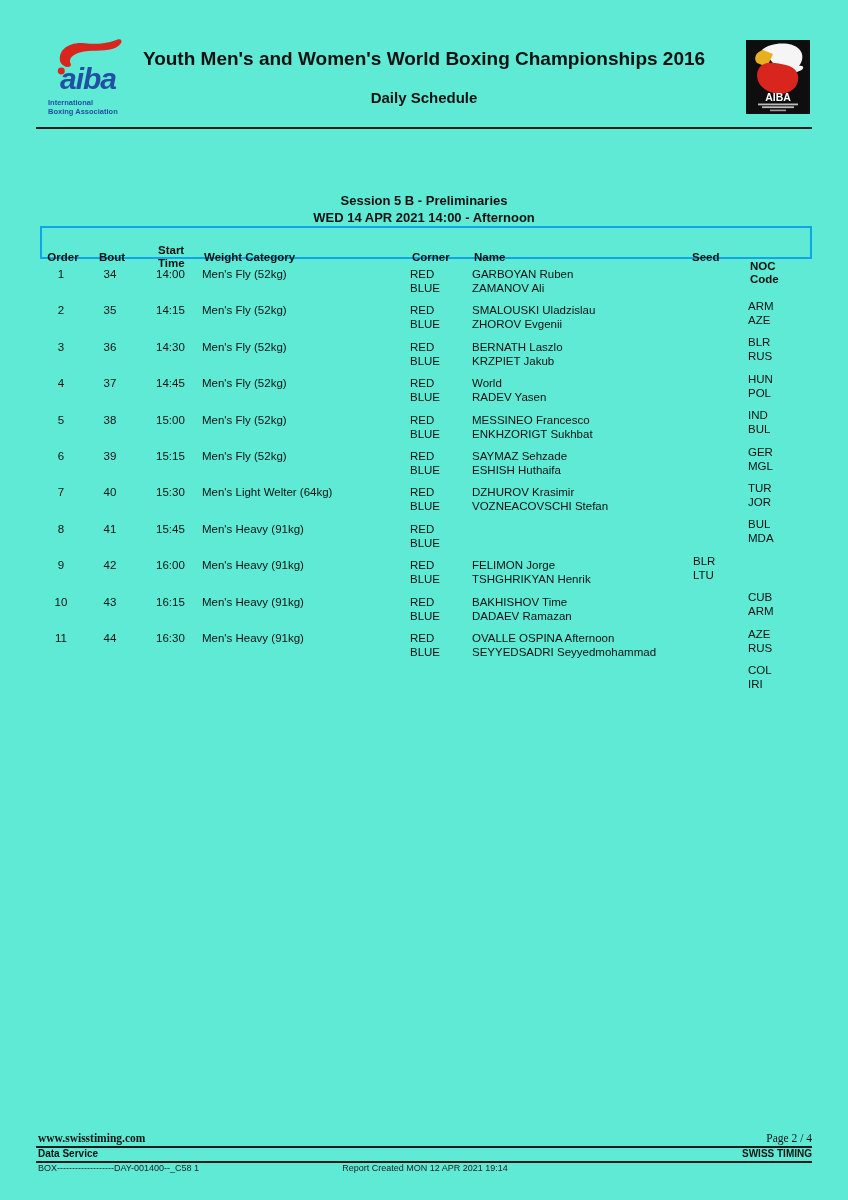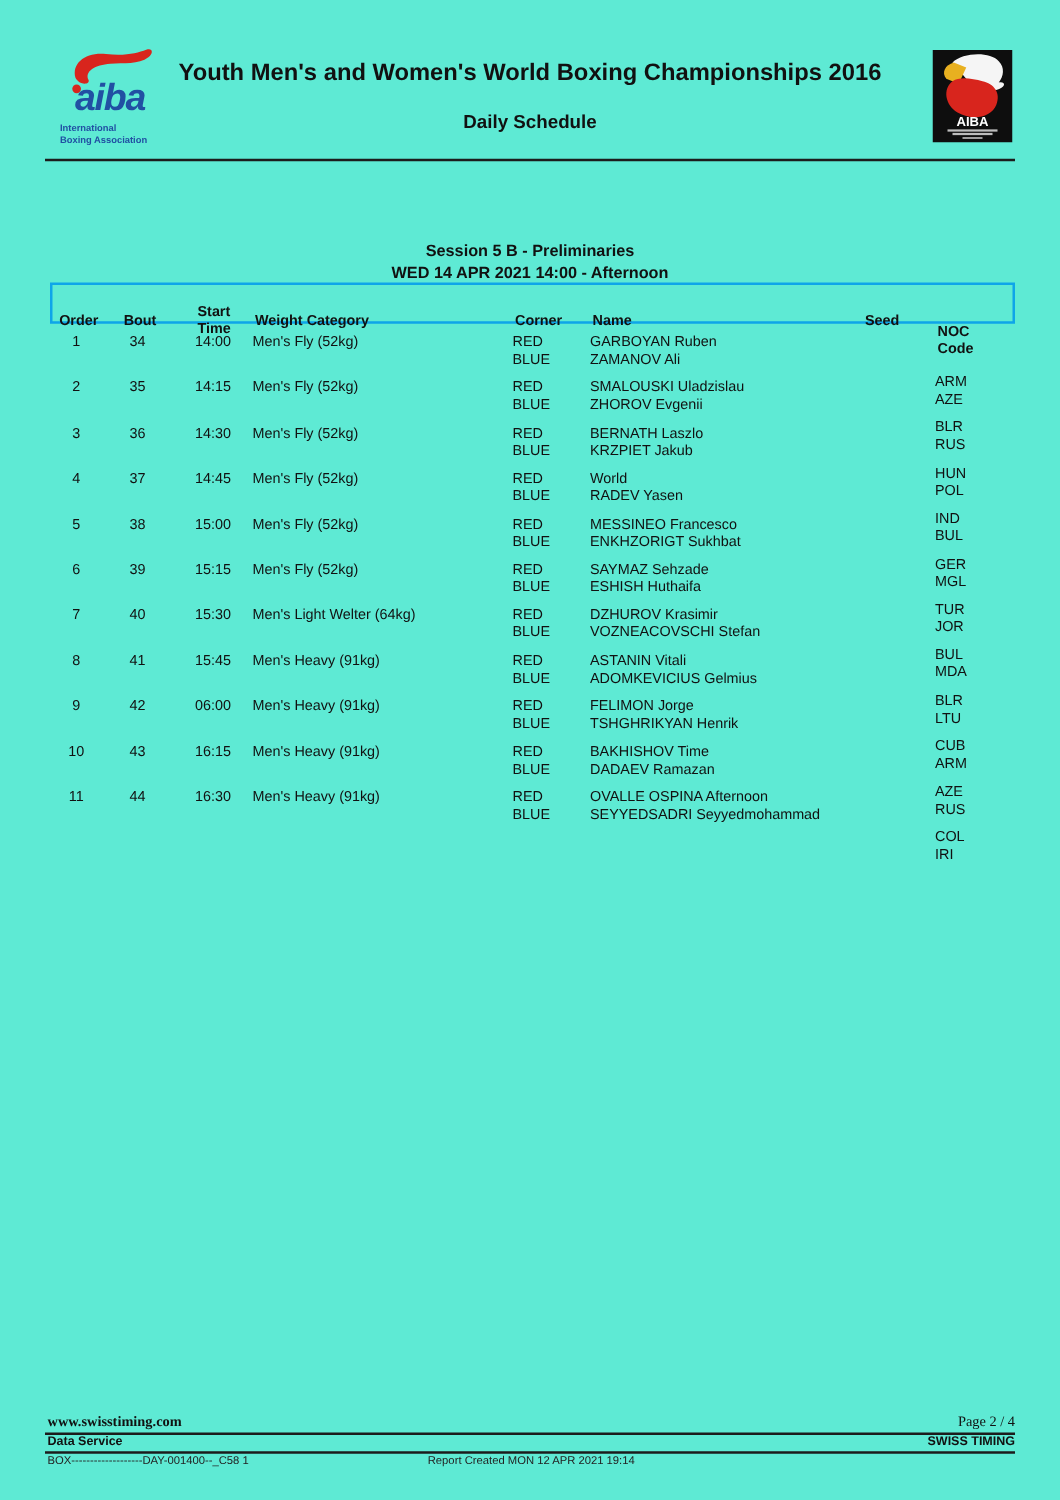--- a/index.html
+++ b/index.html
@@ -268,37 +268,33 @@
     <div class="trow">
       <div class="c c-order">8</div>
       <div class="c c-bout">41</div>
       <div class="c c-time">15:45</div>
       <div class="c">Men's Heavy (91kg)</div>
       <div class="c stack">
         <div>RED</div>
         <div>BLUE</div>
       </div>
       <div class="c stack">
-        <div>ASTANIN Vitali</div>
-        <div>ADOMKEVICIUS Gelmius</div>
-      </div>
-      <div class="c stack">
         <div></div>
         <div></div>
       </div>
       <div class="c stack c-noc">
         <div>BLR</div>
         <div>LTU</div>
       </div>
     </div>
 
     <div class="trow">
       <div class="c c-order">9</div>
       <div class="c c-bout">42</div>
-      <div class="c c-time">06:00</div>
+      <div class="c c-time">16:00</div>
       <div class="c">Men's Heavy (91kg)</div>
       <div class="c stack">
         <div>RED</div>
         <div>BLUE</div>
       </div>
       <div class="c stack">
         <div>FELIMON Jorge</div>
         <div>TSHGHRIKYAN Henrik</div>
       </div>
       <div class="c stack">

